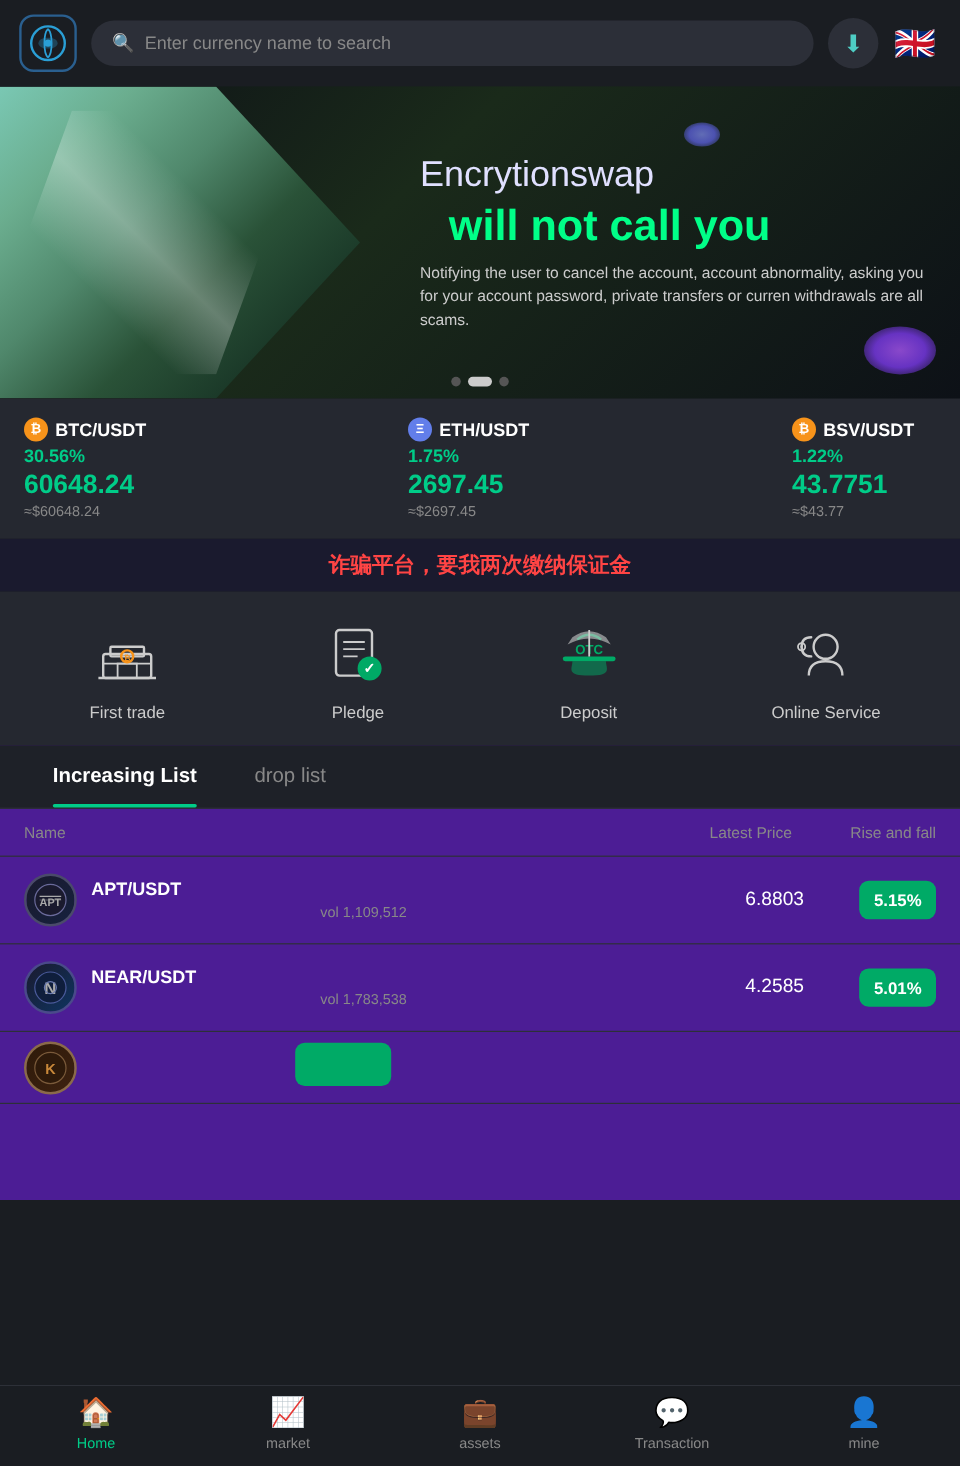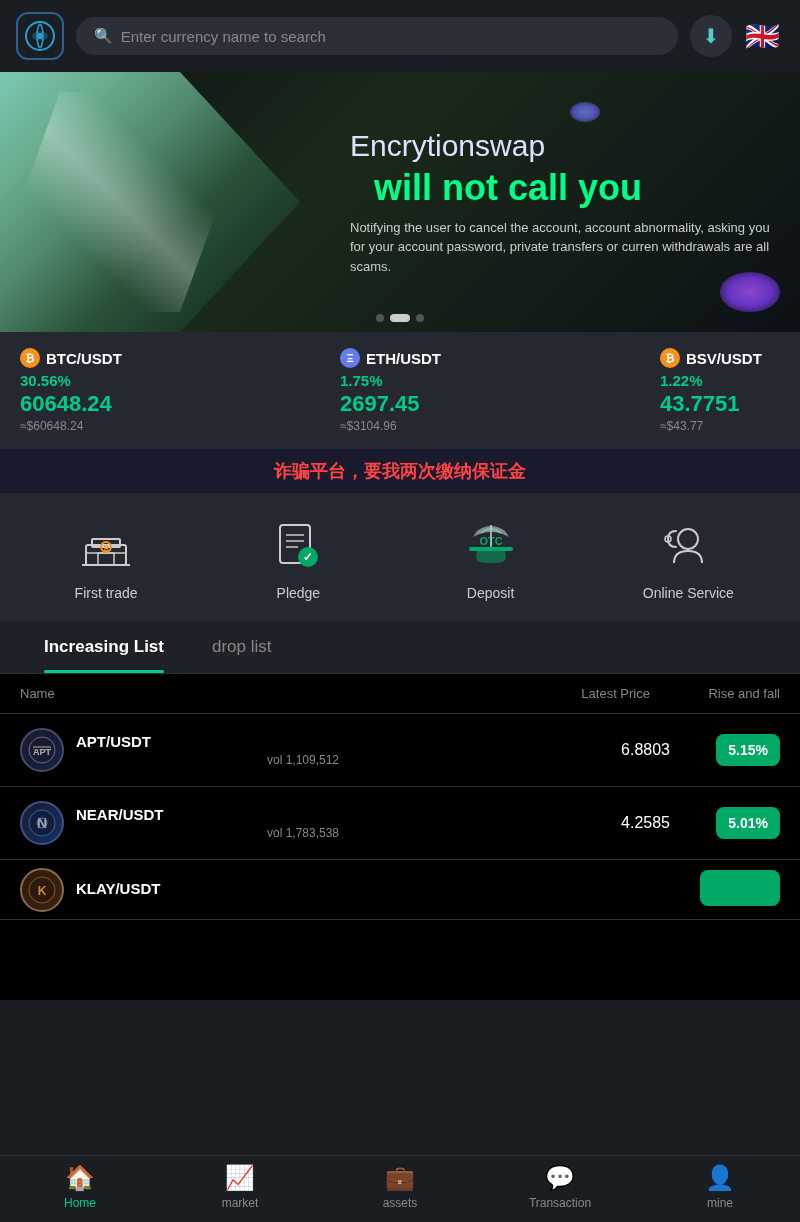--- a/index.html
+++ b/index.html
@@ -263,21 +263,21 @@
       font-size: 36px;
     }
     .action-label {
       font-size: 14px;
       color: #ccc;
       text-align: center;
     }
 
     
     .list-section {
-      background: #000000;
+      background: #4c1d95;
       padding-top: 0;
     }
     .list-tabs {
       display: flex;
       border-bottom: 1px solid #2d3038;
       background: #1e2128;
       padding: 0 20px;
     }
     .list-tab {
       padding: 16px 24px;
@@ -300,21 +300,20 @@
       background: #00cc88;
       border-radius: 2px;
     }
 
     .list-header {
       display: flex;
       padding: 12px 20px;
       color: #888;
       font-size: 13px;
       border-bottom: 1px solid #2d3038;
-      gap: 10px;
     }
     .list-header-name { flex: 1; }
     .list-header-price { width: 140px; text-align: right; }
     .list-header-change { width: 120px; text-align: right; }
 
     .list-item {
       display: flex;
       align-items: center;
       padding: 14px 20px;
       border-bottom: 1px solid #2d3038;
@@ -468,21 +467,21 @@
     <div class="price-value">60648.24</div>
     <div class="price-usd">≈$60648.24</div>
   </div>
   <div class="price-item">
     <div class="price-pair">
       <div class="coin-icon eth-icon">Ξ</div>
       <span>ETH/USDT</span>
     </div>
     <div class="price-change">1.75%</div>
     <div class="price-value">2697.45</div>
-    <div class="price-usd">≈$3104.96</div>
+    <div class="price-usd">≈$2697.45</div>
   </div>
   <div class="price-item">
     <div class="price-pair">
       <div class="coin-icon bsv-icon">₿</div>
       <span>BSV/USDT</span>
     </div>
     <div class="price-change">1.22%</div>
     <div class="price-value">43.7751</div>
     <div class="price-usd">≈$43.77</div>
   </div>
@@ -596,23 +595,20 @@
     </div>
   </div>
 
   <div class="list-item" style="height:60px; overflow:hidden;">
     <div class="coin-logo klay-coin">
       <svg width="30" height="30" viewBox="0 0 30 30">
         <circle cx="15" cy="15" r="13" fill="#2e1a0a" stroke="#7a5a3a" stroke-width="1"></circle>
         <text x="15" y="20" text-anchor="middle" fill="#c8883a" font-size="12" font-weight="bold">K</text>
       </svg>
     </div>
-    <div class="coin-info">
-      <div class="coin-name">KLAY/USDT</div>
-    </div>
     <div class="coin-price"></div>
     <div class="coin-change">
       <span class="change-badge" style="background:#00aa66; min-width:80px; min-height:36px; display:inline-block;"></span>
     </div>
   </div>
 
   <div class="nav-spacer"></div>
 </div>
 
 <nav class="bottom-nav">

